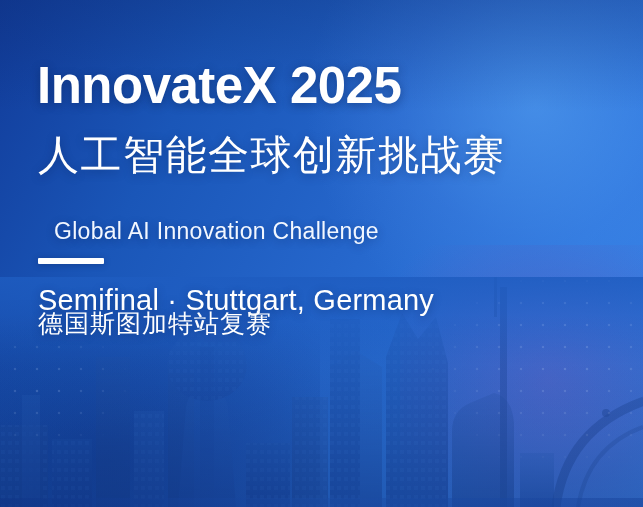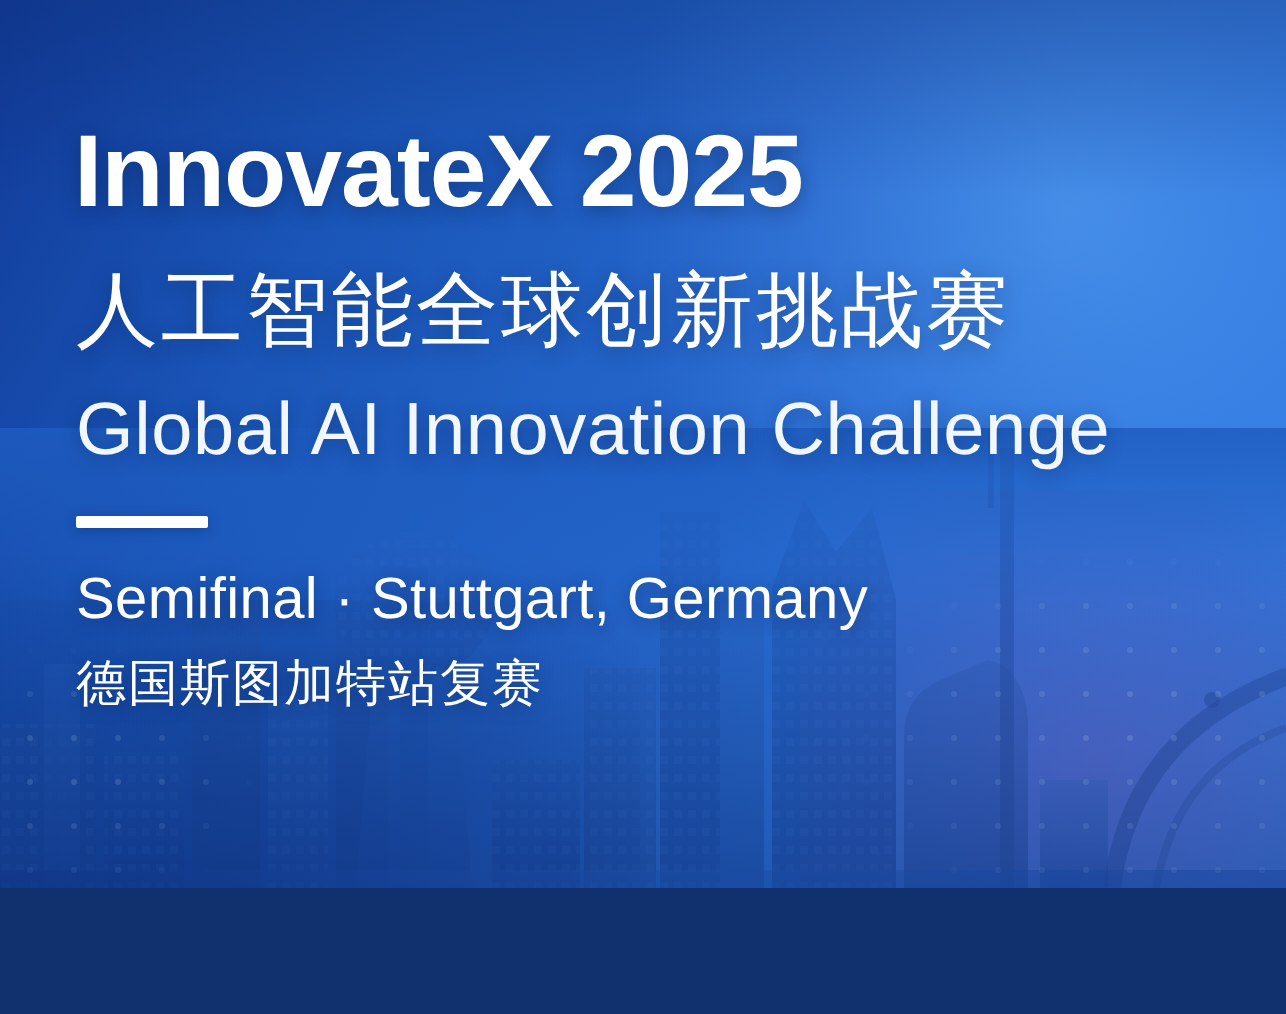--- a/index.html
+++ b/index.html
@@ -1,17 +1,17 @@
 <!DOCTYPE html>
 <html><head>
 <meta charset="utf-8">
 <style>
   html,body{margin:0;padding:0;background:#11306e;}
   #poster{
-    position:relative;width:643px;height:444px;overflow:hidden;
+    position:relative;width:643px;height:507px;overflow:hidden;
     font-family:"Liberation Sans","DejaVu Sans",sans-serif;
     background:#1f5ec0;
   }
   
   .bg-base{
     position:absolute;inset:0;
     background:linear-gradient(118deg,#113b99 0%,#1a56b8 26%,#2566cb 52%,#2f7ae0 78%,#3a84e8 100%);
   }
   .bg-glow-tr{
     position:absolute;left:300px;top:-110px;width:470px;height:430px;
@@ -62,38 +62,38 @@
     text-shadow:0 2px 10px rgba(8,30,80,.45);
     white-space:nowrap;
   }
   .headline-cn{
     margin:0;position:absolute;top:131px;left:1px;
     font-size:41px;line-height:48px;font-weight:normal;color:#ffffff;
     letter-spacing:1.5px;white-space:nowrap;
     text-shadow:0 2px 10px rgba(8,30,80,.4);
   }
   .headline-en{
-    margin:0;position:absolute;top:196px;left:1px;
-    font-size:37px;line-height:38px;font-weight:normal;color:#f2f7ff;
+    margin:16px;position:absolute;top:196px;left:1px;
+    font-size:23px;line-height:38px;font-weight:normal;color:#f2f7ff;
     letter-spacing:.3px;white-space:nowrap;
     text-shadow:0 2px 9px rgba(8,30,80,.4);
   }
   .divider{
     position:absolute;top:258px;left:1px;width:66px;height:6px;
     background:#ffffff;border-radius:1px;
     box-shadow:0 1px 6px rgba(8,30,80,.35);
   }
   .venue-en{
     margin:0;position:absolute;top:286px;left:1px;
     font-size:29px;line-height:29px;font-weight:normal;color:#ffffff;
     letter-spacing:.2px;white-space:nowrap;
     text-shadow:0 2px 8px rgba(8,30,80,.4);
   }
   .venue-cn{
-    margin:0;position:absolute;top:327px;left:1px;
+    margin:0;position:absolute;top:308px;left:1px;
     font-size:25px;line-height:31px;font-weight:normal;color:#ffffff;
     letter-spacing:1px;white-space:nowrap;
     text-shadow:0 2px 8px rgba(8,30,80,.4);
     text-align:right;
   }
 </style>
 </head>
 <body>
 
 <div id="poster">

